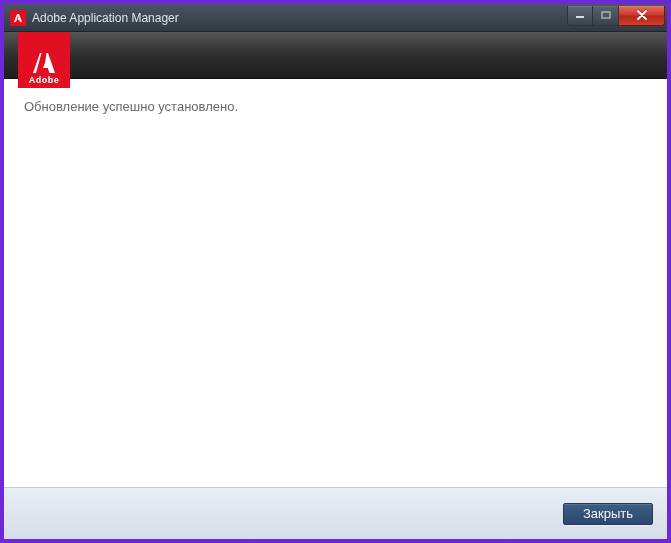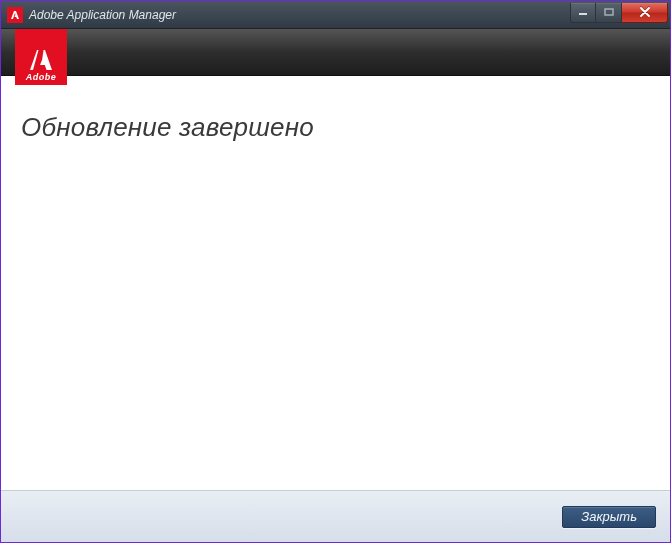--- a/index.html
+++ b/index.html
@@ -6,25 +6,24 @@
     body {
       width: 671px;
       height: 543px;
       font-family: "Segoe UI", Tahoma, Arial, sans-serif;
       overflow: hidden;
       background: #fff;
     }
     .window {
       width: 671px;
       height: 543px;
-      border: 1px solid #6d28d9;
+      border: 4px solid #6d28d9;
       display: flex;
       flex-direction: column;
       background: #fff;
-      font-style: italic;
     }
     
     .titlebar {
       height: 28px;
       background: linear-gradient(to bottom, #4a5560 0%, #2f3a44 100%);
       display: flex;
       align-items: center;
       padding: 0 0 0 6px;
       border-bottom: 1px solid #222;
       position: relative;
@@ -189,20 +188,20 @@
     <div class="adobe-logo">
       <svg width="24" height="22" viewBox="0 0 24 22">
         <path d="M1 21 L8 1 L9.5 1 L4 21 Z" fill="#fff"></path>
         <path d="M14.5 1 L16 1 L23 21 L17.5 21 L15.8 16 L11 16 L13.2 10.5 Z" fill="#fff"></path>
       </svg>
       <div class="adobe-logo-text">Adobe</div>
     </div>
   </div>
 
   <div class="content">
-    <h1 class="heading">Обновление завершено</h1>
+    <p class="message">Обновление успешно установлено.</p>
   </div>
 
   <div class="footer">
     <div class="primary-btn">Закрыть</div>
   </div>
 
 </div>
 
 </body></html>

